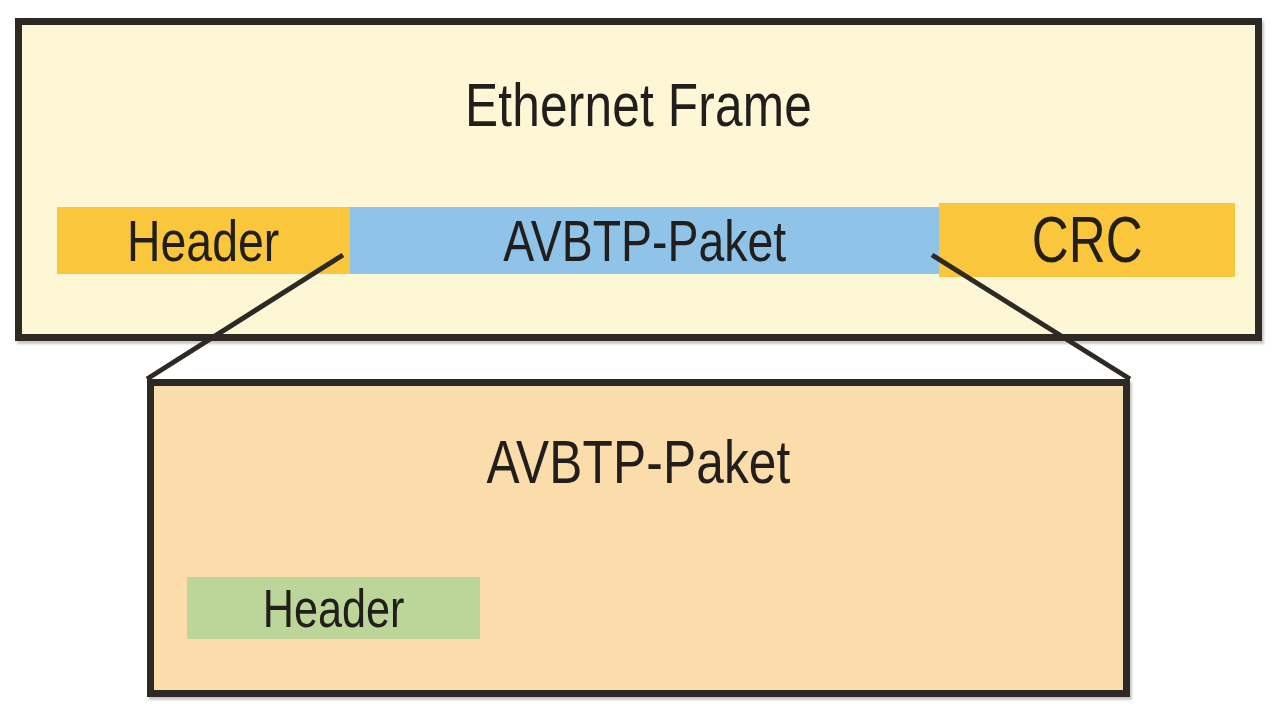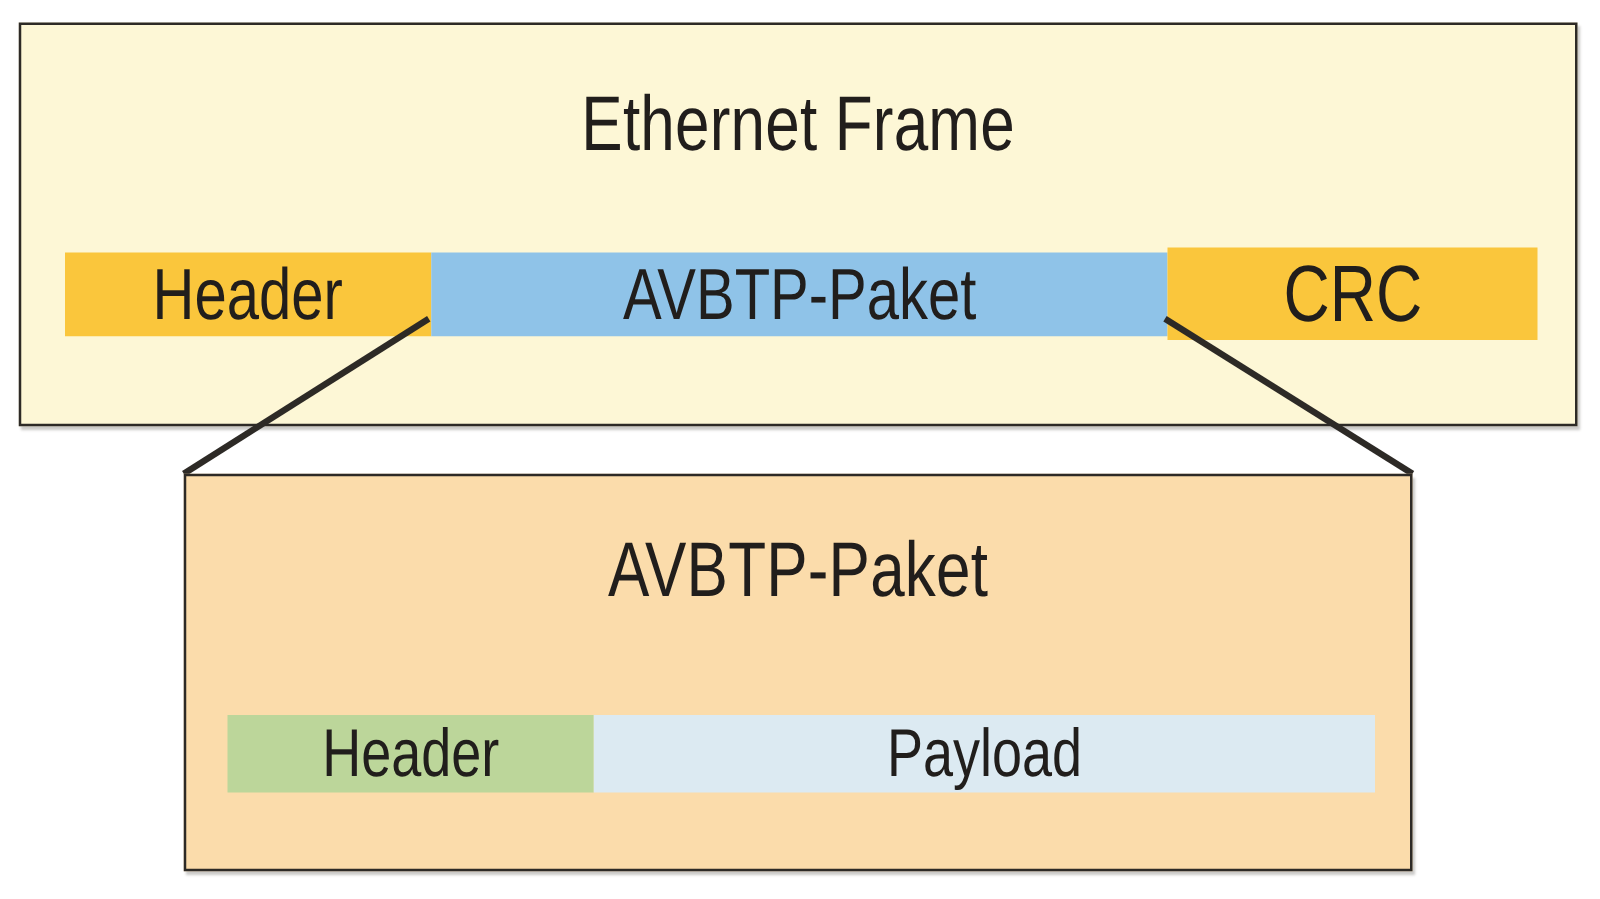--- a/index.html
+++ b/index.html
@@ -27,21 +27,21 @@
     width: 1280px;
     height: 719px;
     pointer-events: none;
     z-index: 5;
   }
 
   
   .frame-box {
     position: absolute;
     box-sizing: border-box;
-    border: 2px solid #84cc16;
+    border: 7px solid #84cc16;
     box-shadow: 2px 3px 2px rgba(80,76,70,0.30);
     z-index: 2;
   }
   #ethernet-frame {
     left: 15px;
     top: 18px;
     width: 1247px;
     height: 323px;
     background: #fdf7d6;
   }
@@ -156,20 +156,17 @@
   <div id="avbtp-packet-box" class="frame-box" style="background: rgb(251, 220, 171); border-color: rgb(45, 42, 38);">
 
     <div class="box-title" style="color: rgb(33, 30, 28);">AVBTP-Paket</div>
 
     <div id="avbtp-band" class="band">
 
       <div id="seg-avbtp-header" class="seg" style="background: rgb(188, 214, 154); color: rgb(33, 30, 28);">
         <span>Header</span>
       </div>
 
-      <div id="seg-avbtp-payload" class="seg" style="background: rgb(220, 234, 242); color: rgb(33, 30, 28);">
-        <span>Payload</span>
-      </div>
 
     </div>
   </div>
 
 </div>
 
 </body></html>

